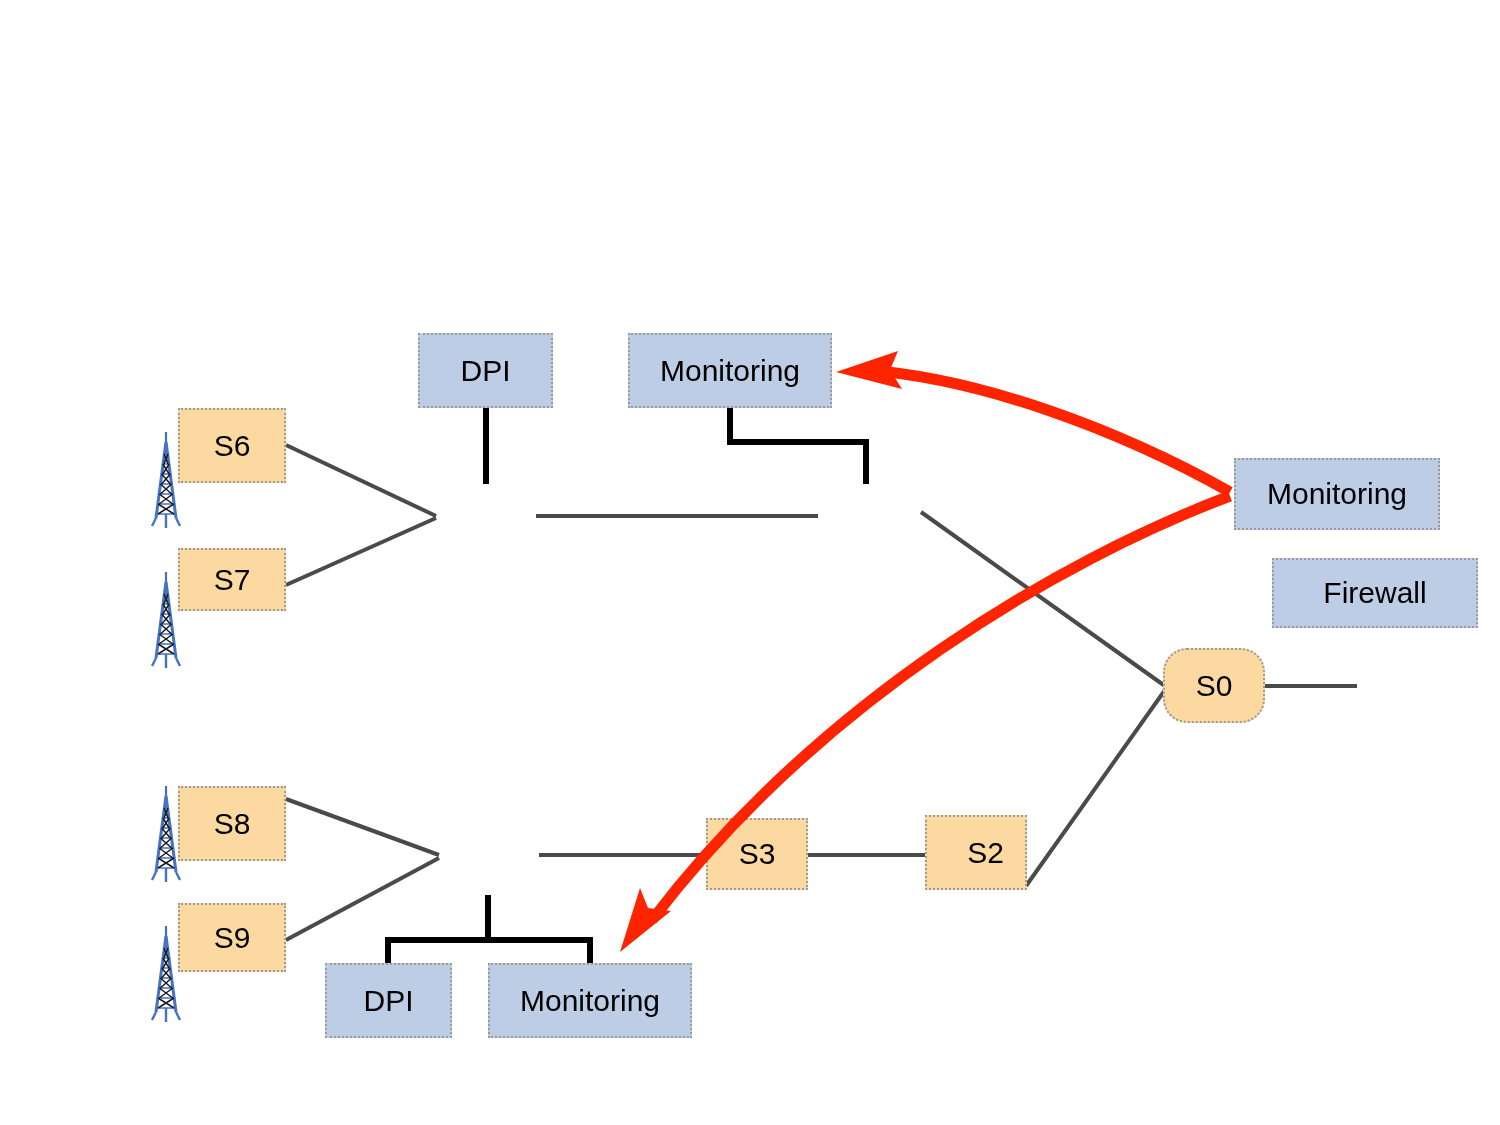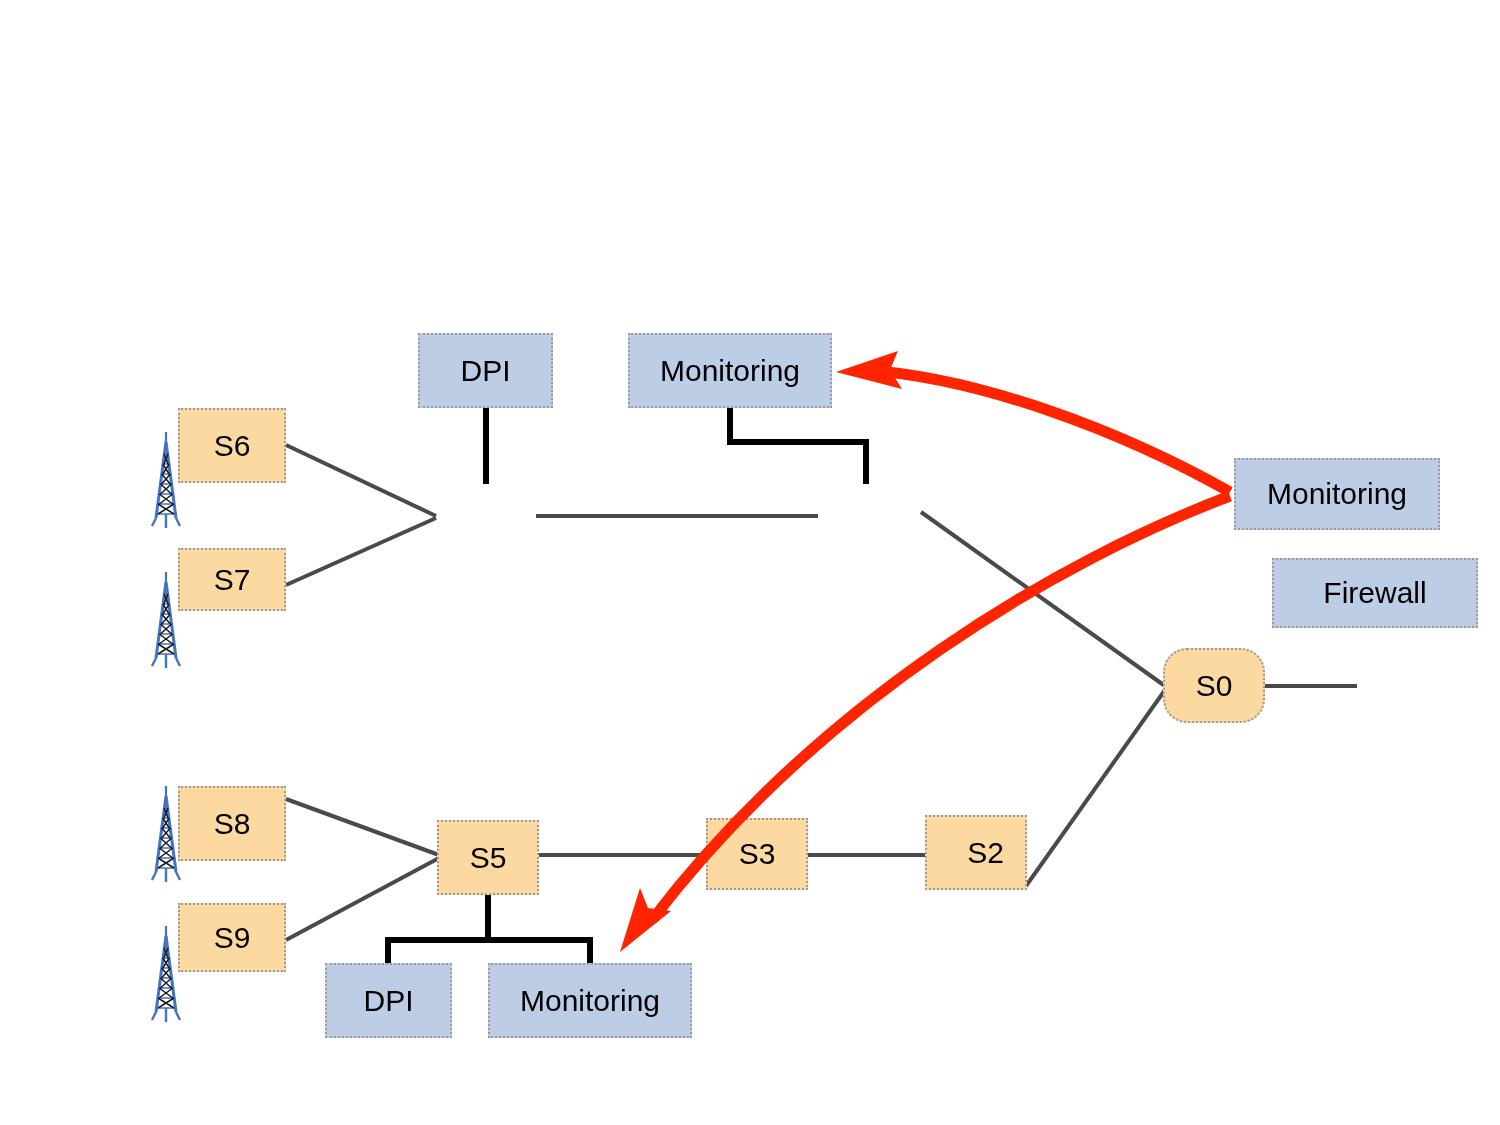--- a/index.html
+++ b/index.html
@@ -66,23 +66,20 @@
   </div>
   <div class="node sw" style="left:1163px;top:648px;width:102px;height:75px;border-radius:24px;">
     <span>S0</span>
   </div>
   <div class="node sw" style="left:178px;top:762px;width:108px;height:75px;margin-top:24px;">
     <span>S8</span>
   </div>
   <div class="node sw" style="left:178px;top:903px;width:108px;height:69px;">
     <span>S9</span>
   </div>
-  <div class="node sw" style="left:437px;top:820px;width:102px;height:75px;">
-    <span>S5</span>
-  </div>
   <div class="node sw" style="left:706px;top:818px;width:102px;height:72px;">
     <span>S3</span>
   </div>
   <div class="node sw" style="left:925px;top:815px;width:102px;height:75px;padding-left:19px;">
     <span>S2</span>
   </div>
 
   <div class="node fn" style="left:418px;top:333px;width:135px;height:75px;">
     <span>DPI</span>
   </div>

